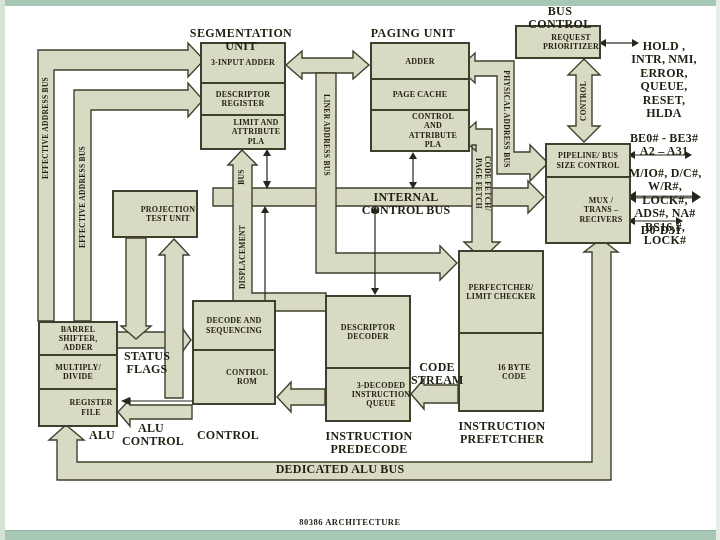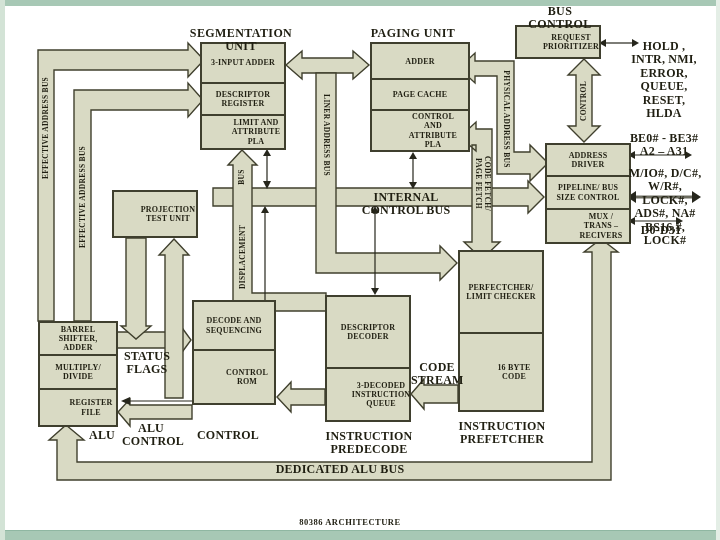--- a/index.html
+++ b/index.html
@@ -144,21 +144,20 @@
     <div class="row" style="height:39px">ADDER</div>
     <div class="row" style="height:33px">PAGE CACHE</div>
     <div class="row">CONTROL AND ATTRIBUTE PLA</div>
   </div>
 
   <div class="box" style="left:515px;top:25px;width:86px;height:34px">
     <div class="row">REQUEST PRIORITIZER</div>
   </div>
 
   <div class="box" style="left:545px;top:143px;width:86px;height:101px">
-    <div class="row" style="height:32px">ADDRESS DRIVER</div>
     <div class="row" style="height:33px">PIPELINE/ BUS SIZE CONTROL</div>
     <div class="row">MUX / TRANS – RECIVERS</div>
   </div>
 
   <div class="box" style="left:112px;top:190px;width:86px;height:48px">
     <div class="row">PROJECTION TEST UNIT</div>
   </div>
 
   <div class="box" style="left:38px;top:321px;width:80px;height:106px">
     <div class="row" style="height:33px">BARREL SHIFTER, ADDER</div>

